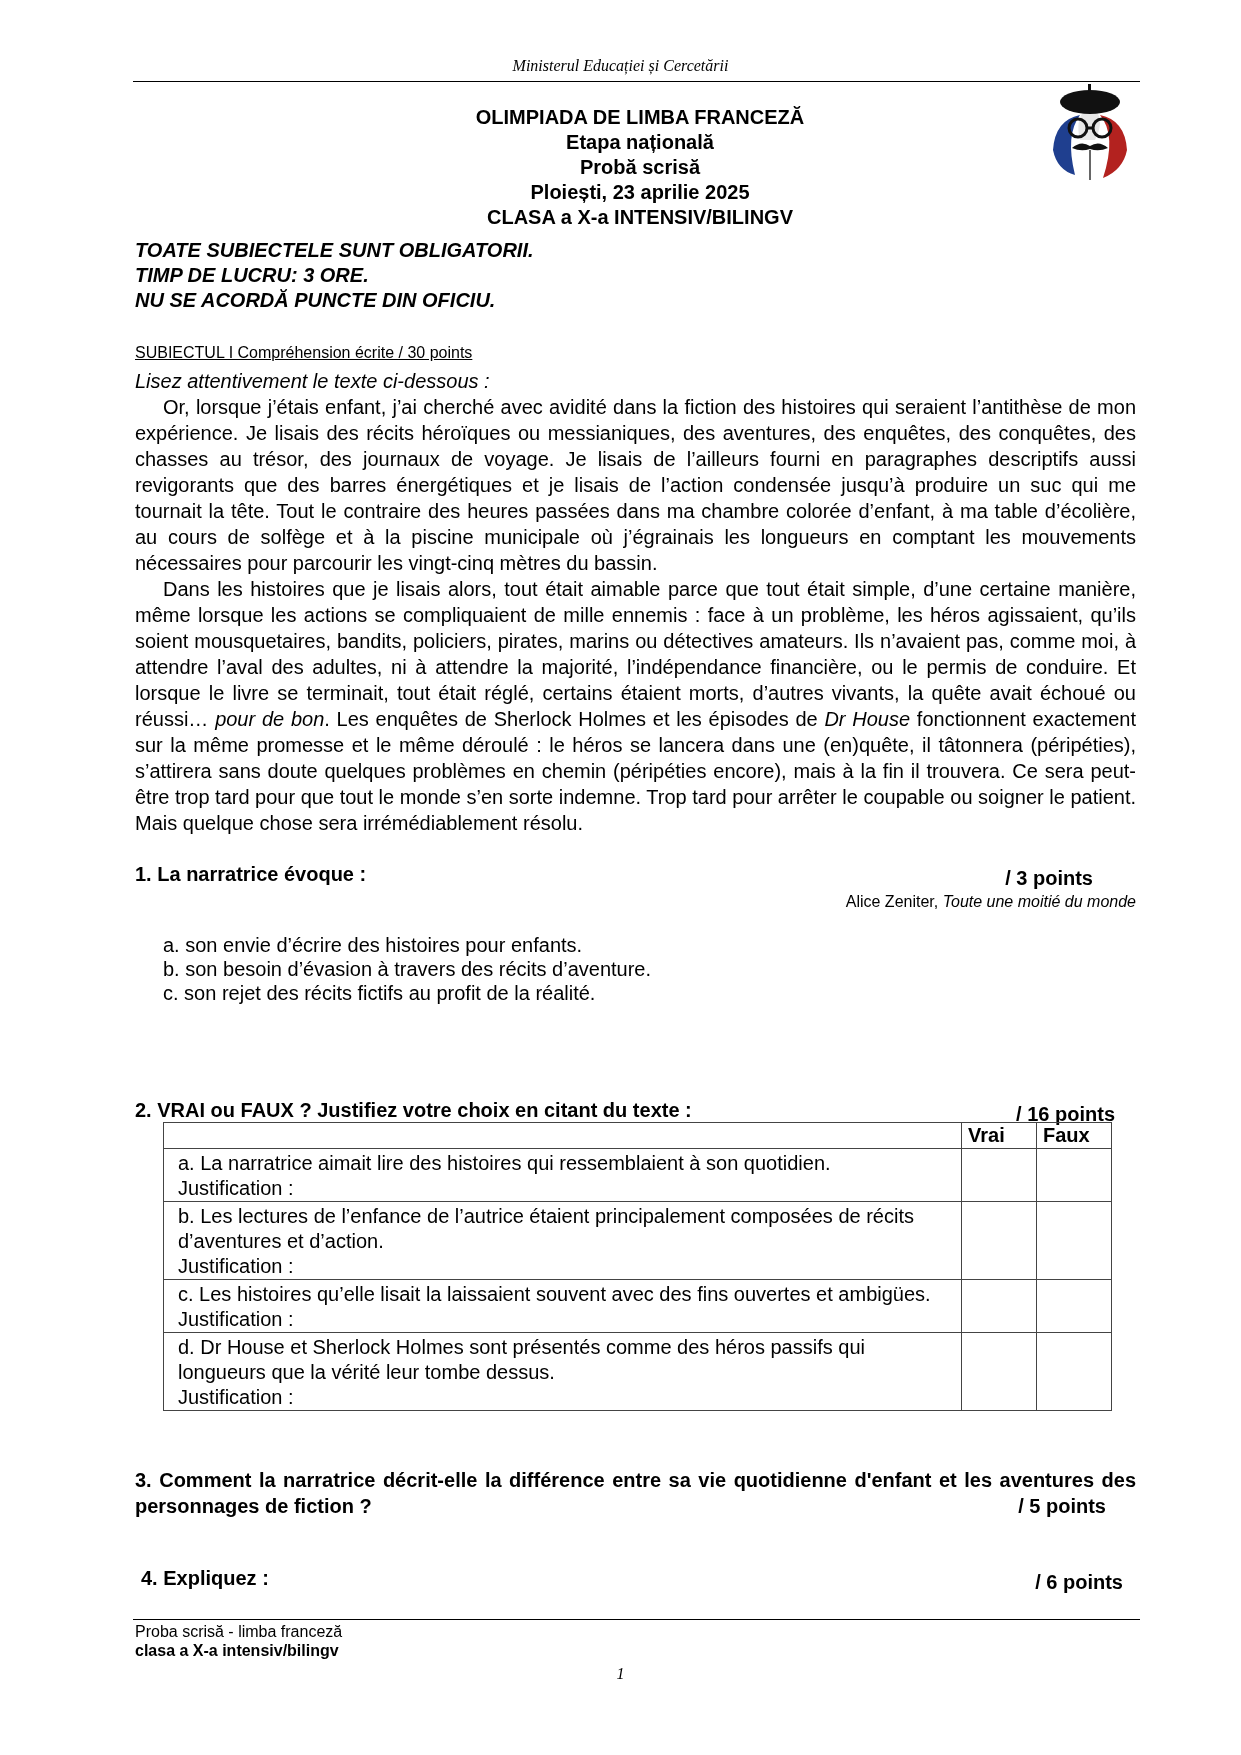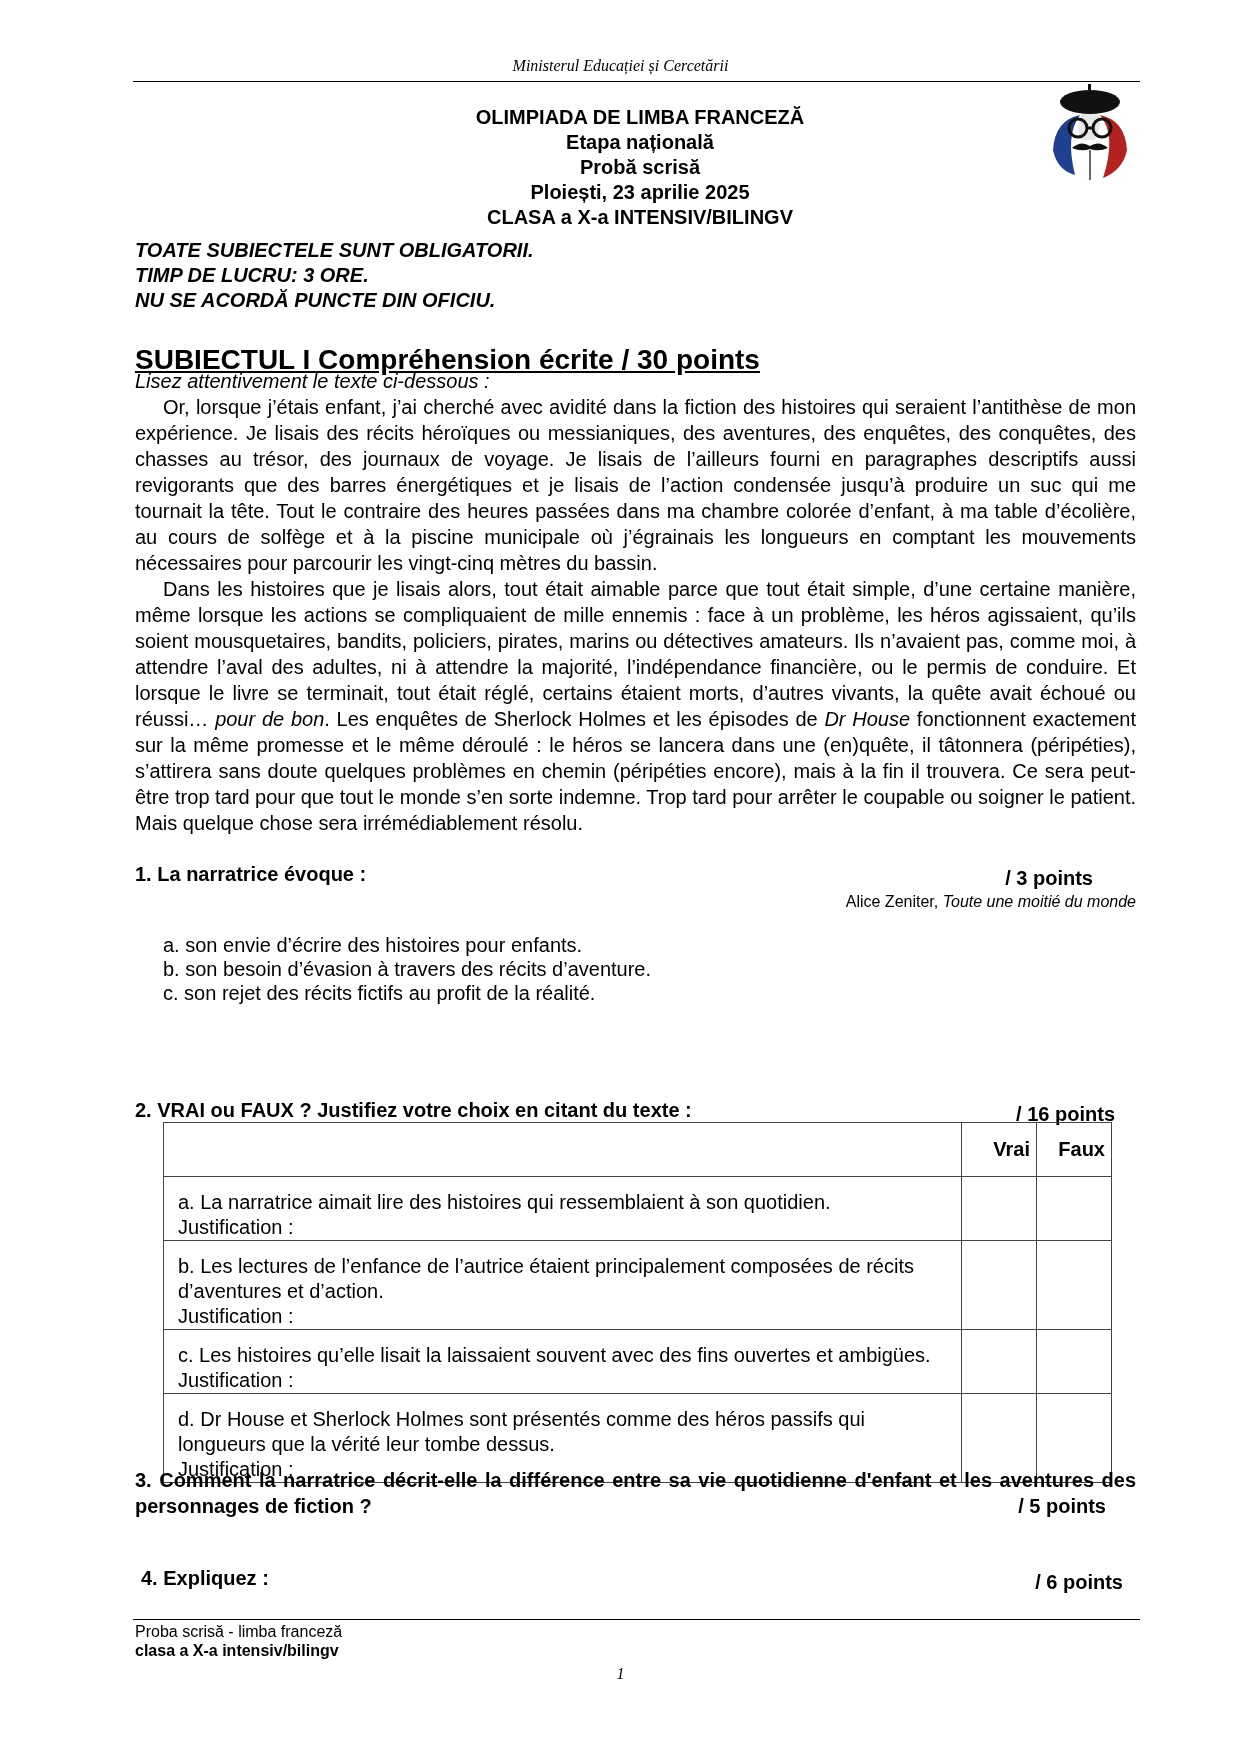--- a/index.html
+++ b/index.html
@@ -3,32 +3,32 @@
 <meta charset="utf-8">
 <style>
   html, body { margin: 0; padding: 0; background: #ffffff; }
   body { width: 1241px; height: 1755px; position: relative; overflow: hidden; color: #000; font-family: "Liberation Sans", sans-serif; }
   .abs { position: absolute; }
   .serif { font-family: "Liberation Serif", serif; font-style: italic; }
   .hdr-line { position: absolute; left: 133px; width: 1007px; border-top: 1.5px solid #000; }
   .ministry { top: 57px; left: 0; width: 1241px; text-align: center; font-size: 16px; }
   .title-block { top: 105px; left: 360px; width: 560px; text-align: center; font-weight: bold; font-size: 20px; line-height: 25px; }
   .rules { top: 238px; left: 135px; font-weight: bold; font-style: italic; font-size: 20px; line-height: 25px; }
-  .subject { top: 344px; left: 135px; font-weight: bold; font-size: 28px; text-decoration: underline; }
+  .subject { top: 344px; left: 135px; font-weight: normal; font-size: 16px; text-decoration: underline; }
   .instr { top: 370px; left: 135px; font-style: italic; font-size: 20px; }
   .passage { top: 394px; left: 135px; width: 1001px; font-size: 20px; line-height: 26px; text-align: justify; }
   .passage p { margin: 0; text-indent: 28px; }
   .attribution { top: 893px; left: 135px; width: 1001px; text-align: right; font-size: 16px; }
   .q { position: absolute; left: 135px; width: 1001px; font-weight: bold; font-size: 20px; line-height: 26px; }
   .q .pts { position: absolute; right: 0; top: 4px; }
   .opt { position: absolute; left: 163px; font-size: 20px; line-height: 26px; margin-top: 46px; }
   table.vf { position: absolute; top: 1122px; left: 163px; width: 949px; border-collapse: collapse; font-size: 20px; line-height: 25px; }
-  table.vf td { border: 1.5px solid #444; vertical-align: top; padding: 13px 6px 0 14px; }
+  table.vf td { border: 1.5px solid #444; vertical-align: top; padding: 2px 6px 0 14px; }
   table.vf td.chk { width: 62px; padding: 0 6px; }
-  table.vf th { border: 1.5px solid #444; font-weight: bold; text-align: right; padding: 14px 6px; height: 25px; }
+  table.vf th { border: 1.5px solid #444; font-weight: bold; text-align: left; padding: 0 6px; height: 25px; }
   table.vf th.blank { width: auto; }
   .just { }
   .footer-line { top: 1619px; }
   .footer1 { top: 1623px; left: 135px; font-size: 16px; }
   .footer2 { top: 1642px; left: 135px; font-size: 16px; font-weight: bold; }
   .pagenum { top: 1665px; left: 0; width: 1241px; text-align: center; font-size: 16px; }
   .logo { top: 80px; left: 1045px; width: 90px; height: 110px; }
 </style>
 </head>
 <body>

